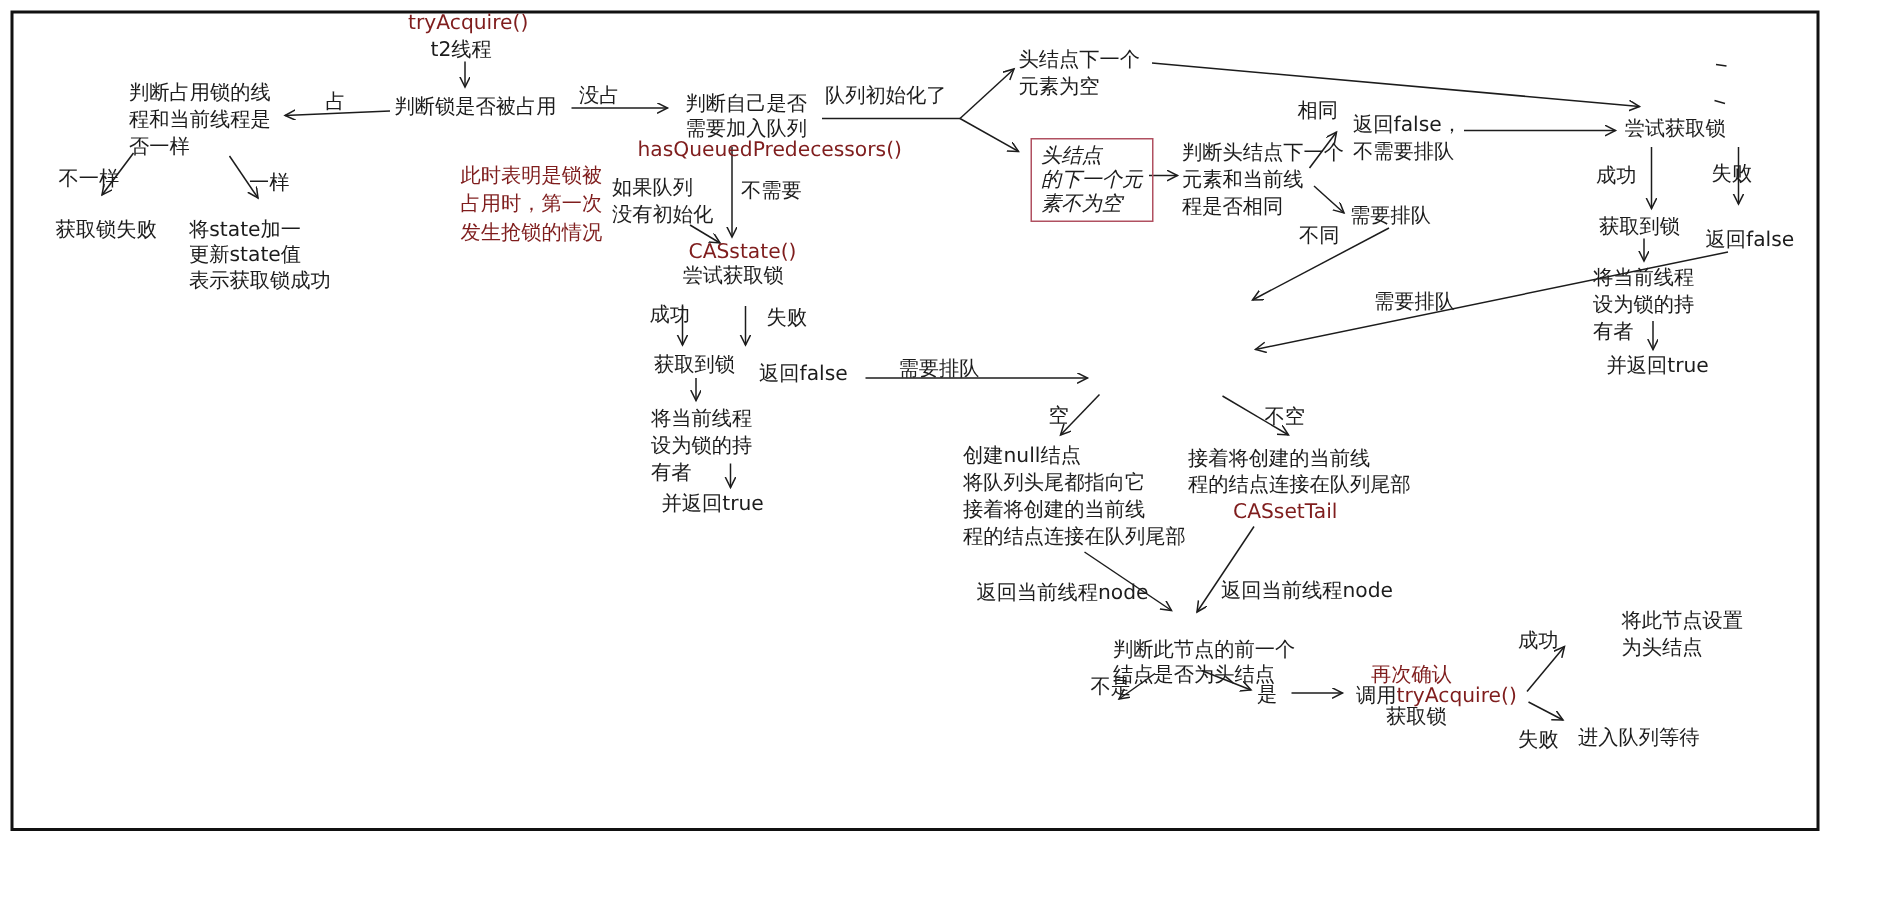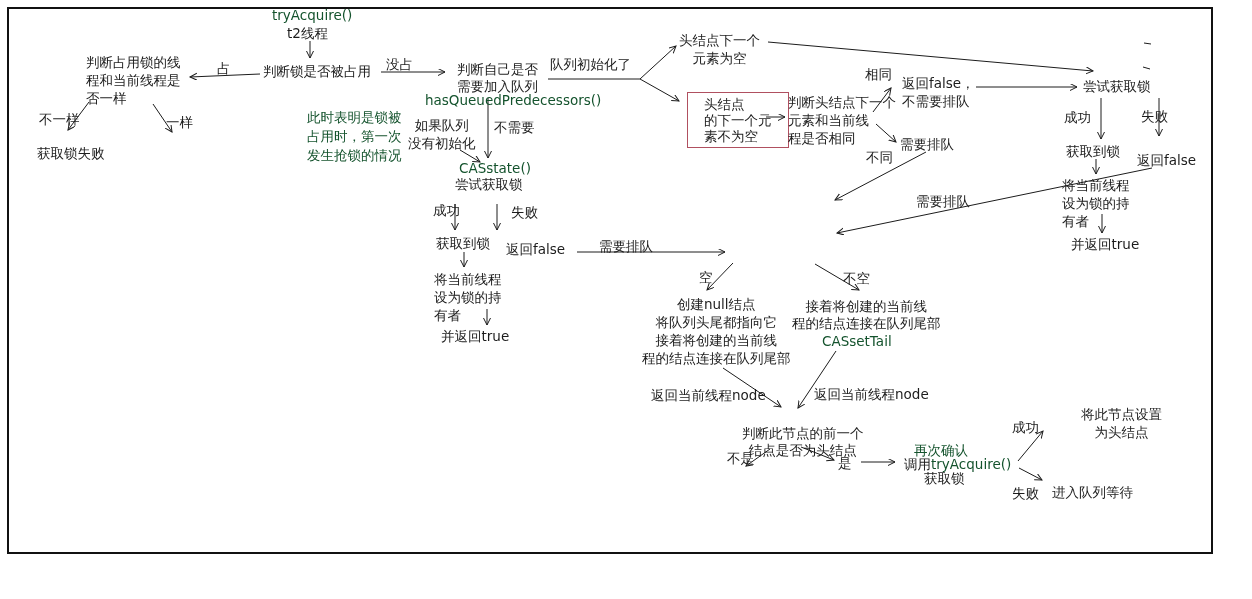--- a/index.html
+++ b/index.html
@@ -6,23 +6,23 @@
   .stage{
     position:relative;width:1252px;height:599px;background:#ffffff;overflow:hidden;
     font-family:"DejaVu Sans","Liberation Sans",sans-serif;color:#1c1c1c;
   }
   .stage svg.lines{position:absolute;left:0;top:0;}
   .t{position:absolute;white-space:pre;font-size:13.5px;line-height:17px;}
   .lh16{line-height:16px}
   .lh17{line-height:17px}
   .lh18{line-height:18px}
   .lh19{line-height:19px}
-  .ctr{text-align:center}
-  .red{color:#14532d}
-  .boxed{border:1px solid #b05060;padding:3px 16px;line-height:16px;}
+  .ctr{text-align:left}
+  .red{color:#7f1d1d}
+  .boxed{border:1px solid #b05060;padding:3px 6px;line-height:16px;font-style:italic;}
 </style>
 </head>
 <body>
 
 <div class="stage">
 
   <svg class="lines" width="1252" height="599" viewBox="0 0 1252 599">
     <defs>
       <marker id="ah" markerWidth="10" markerHeight="10" refX="7" refY="3.5" orient="auto" markerUnits="userSpaceOnUse">
         <polyline points="0,0 7,3.5 0,7" fill="none" stroke="#1c1c1c" stroke-width="1"></polyline>
@@ -77,20 +77,23 @@
   <div class="t" style="left:287px;top:25px">t2线程</div>
   <div class="t" style="left:263px;top:63px">判断锁是否被占用</div>
   <div class="t" style="left:217px;top:60px">占</div>
   <div class="t" style="left:386px;top:56px">没占</div>
   <div class="t lh18" style="left:86px;top:53px">判断占用锁的线
 程和当前线程是
 否一样</div>
   <div class="t" style="left:39px;top:111px">不一样</div>
   <div class="t" style="left:166px;top:114px">一样</div>
   <div class="t" style="left:37px;top:145px">获取锁失败</div>
+  <div class="t lh17" style="left:126px;top:145px">将state加一
+更新state值
+表示获取锁成功</div>
   <div class="t red lh19" style="left:307px;top:108px">此时表明是锁被
 占用时，第一次
 发生抢锁的情况</div>
 
   <div class="t ctr lh17" style="left:457px;top:61px">判断自己是否
 需要加入队列</div>
   <div class="t red" style="left:425px;top:92px">hasQueuedPredecessors()</div>
   <div class="t" style="left:550px;top:56px">队列初始化了</div>
   <div class="t ctr lh18" style="left:408px;top:116px">如果队列
 没有初始化</div>

